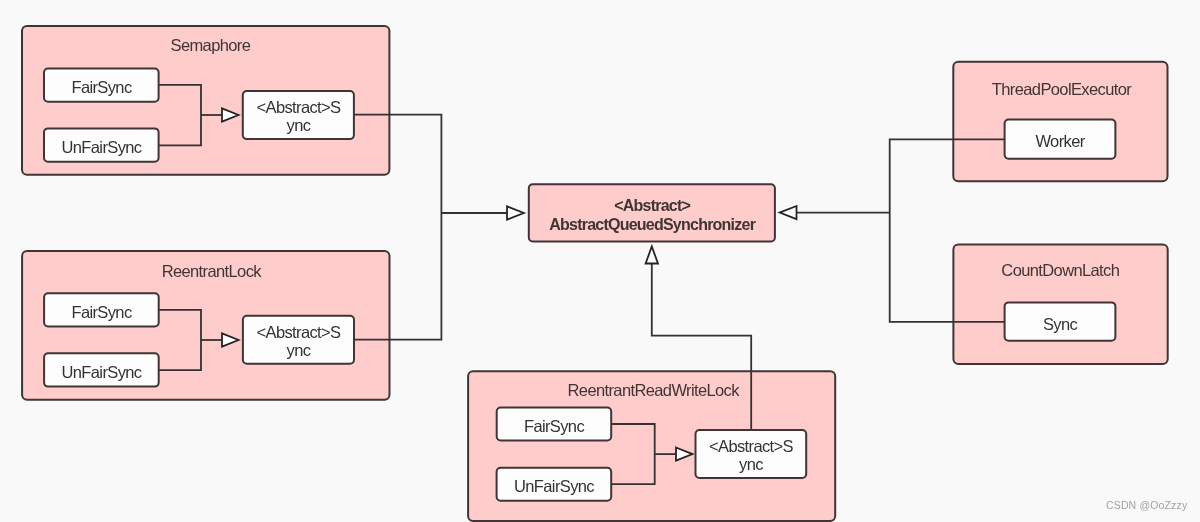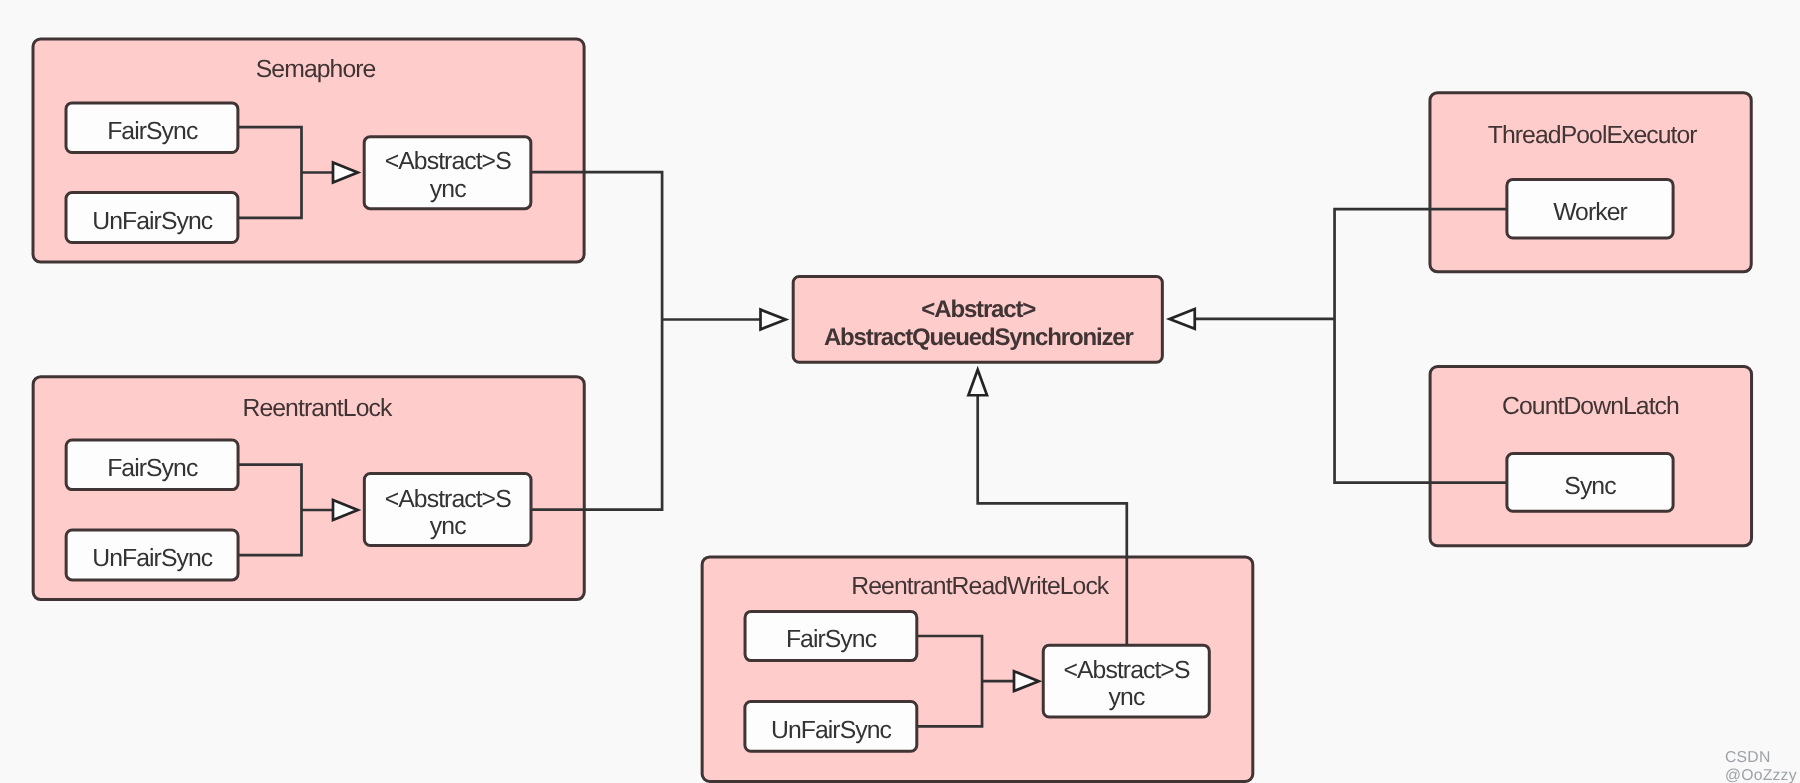--- a/index.html
+++ b/index.html
@@ -10,21 +10,21 @@
   svg#diagram{position:absolute;left:0;top:0;transform:translateZ(0);}
   .grp-rect{fill:#ffcccc;stroke:#403434;stroke-width:2;}
   .leaf-rect{fill:#fdfdfd;stroke:#403434;stroke-width:2;}
   .aqs-rect{fill:#ffcccc;stroke:#403434;stroke-width:2;}
   .edge{fill:none;stroke:#333333;stroke-width:1.8;}
   .arrowhead{fill:#fdfdfd;stroke:#242424;stroke-width:1.8;stroke-linejoin:miter;}
   text{fill:#403434;font-family:"Liberation Sans",sans-serif;-webkit-font-smoothing:antialiased;}
   .grp-label{font-size:16.5px;letter-spacing:-0.62px;text-anchor:middle;}
   .leaf-label{font-size:16.5px;letter-spacing:-0.62px;text-anchor:middle;fill:#333333;}
   .aqs-label{font-size:16px;letter-spacing:-0.77px;font-weight:bold;text-anchor:middle;}
-  .watermark{position:absolute;transform:translateZ(0);left:1150px;top:499px;font-size:10.5px;color:#9ea2a7;letter-spacing:0.15px;}
+  .watermark{position:absolute;transform:translateZ(0);left:1106px;top:499px;font-size:10.5px;color:#9ea2a7;letter-spacing:0.15px;}
 </style>
 </head>
 <body>
 
 <div id="stage">
   <svg id="diagram" width="1200" height="522" viewBox="0 0 1200 522">
 
     <g>
       <rect class="grp-rect" x="22" y="26" width="367.4" height="148.7" rx="5" ry="5"></rect>
       <text class="grp-label" x="210.4" y="51">Semaphore</text>

